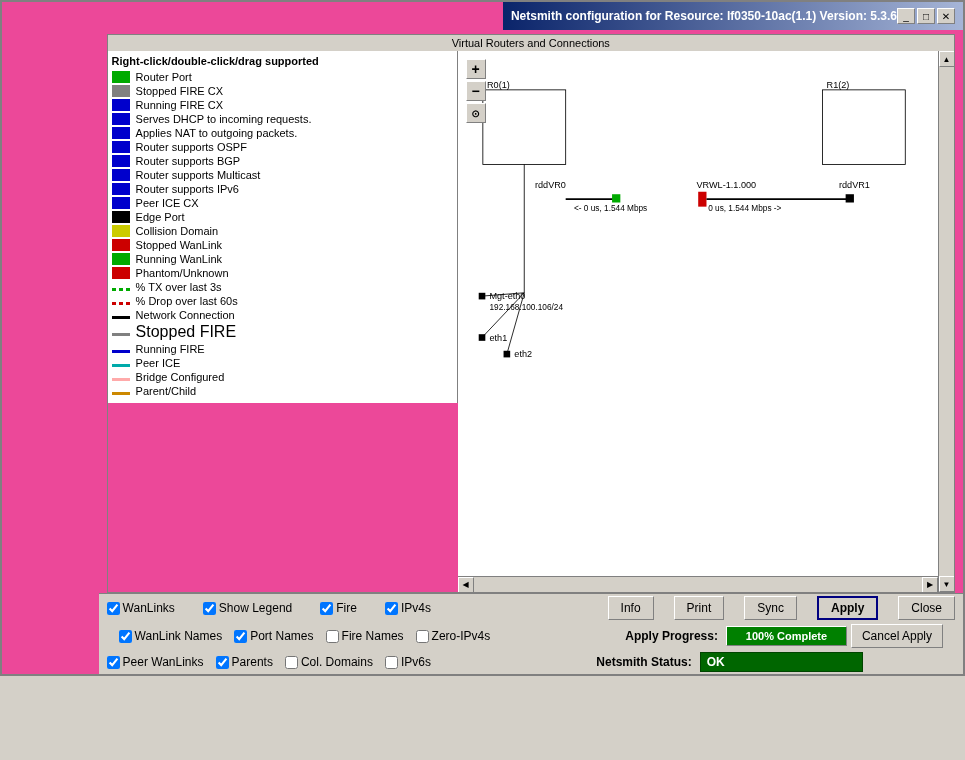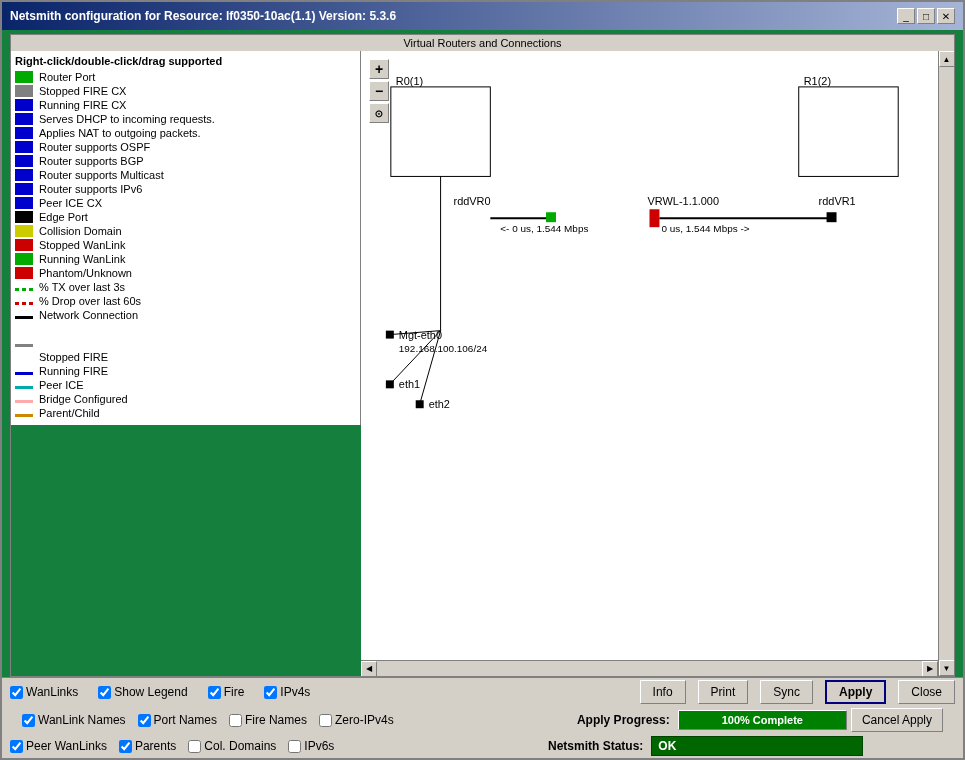--- a/index.html
+++ b/index.html
@@ -6,25 +6,26 @@
     body {
       font-family: 'Arial', sans-serif;
       font-size: 12px;
       background: #d4d0c8;
       width: 965px;
       height: 760px;
       overflow: hidden;
     }
     .window {
       width: 965px;
-      height: 760px;
-      background: #15803d;
+      height: 676px;
+      background: #ec4899;
       border: 2px solid #808080;
       display: flex;
       flex-direction: column;
+      align-items: flex-end;
     }
     .title-bar {
       background: linear-gradient(to right, #0a246a, #a6b5d7);
       color: white;
       padding: 4px 8px;
       display: flex;
       align-items: center;
       justify-content: space-between;
       height: 28px;
       flex-shrink: 0;
@@ -158,21 +159,21 @@
       margin: 0;
     }
     .bottom-rows {
       flex-shrink: 0;
       background: #d4d0c8;
     }
     .bottom-row1 {
       display: flex;
       align-items: center;
       padding: 2px 8px;
-      gap: 12px;
+      gap: 20px;
       border-top: 1px solid #808080;
     }
     .bottom-row2 {
       display: flex;
       align-items: center;
       padding: 2px 20px;
       gap: 4px;
     }
     .bottom-row3 {
       display: flex;
@@ -396,21 +397,21 @@
                 <div class="legend-item">
                   <div style="width: 18px; height: 3px; background: repeating-linear-gradient(to right, rgb(204, 0, 0) 0px, rgb(204, 0, 0) 4px, transparent 4px, transparent 7px); flex-shrink: 0; margin-top: 4px;"></div>
                   <span style="font-size: 11px;">% Drop over last 60s</span>
                 </div>
                 <div class="legend-item">
                   <div style="width: 18px; height: 3px; background-color: rgb(0, 0, 0); flex-shrink: 0; margin-top: 4px;"></div>
                   <span style="font-size: 11px;">Network Connection</span>
                 </div>
                 <div class="legend-item">
                   <div style="width: 18px; height: 3px; background-color: rgb(128, 128, 128); flex-shrink: 0; margin-top: 4px;"></div>
-                  <span style="font-size: 11px; margin-top: 28px;">Stopped FIRE</span>
+                  <span style="font-size: 16px;">Stopped FIRE</span>
                 </div>
                 <div class="legend-item">
                   <div style="width: 18px; height: 3px; background-color: rgb(0, 0, 204); flex-shrink: 0; margin-top: 4px;"></div>
                   <span style="font-size: 11px;">Running FIRE</span>
                 </div>
                 <div class="legend-item">
                   <div style="width: 18px; height: 3px; background-color: rgb(0, 170, 170); flex-shrink: 0; margin-top: 4px;"></div>
                   <span style="font-size: 11px;">Peer ICE</span>
                 </div>
                 <div class="legend-item">

